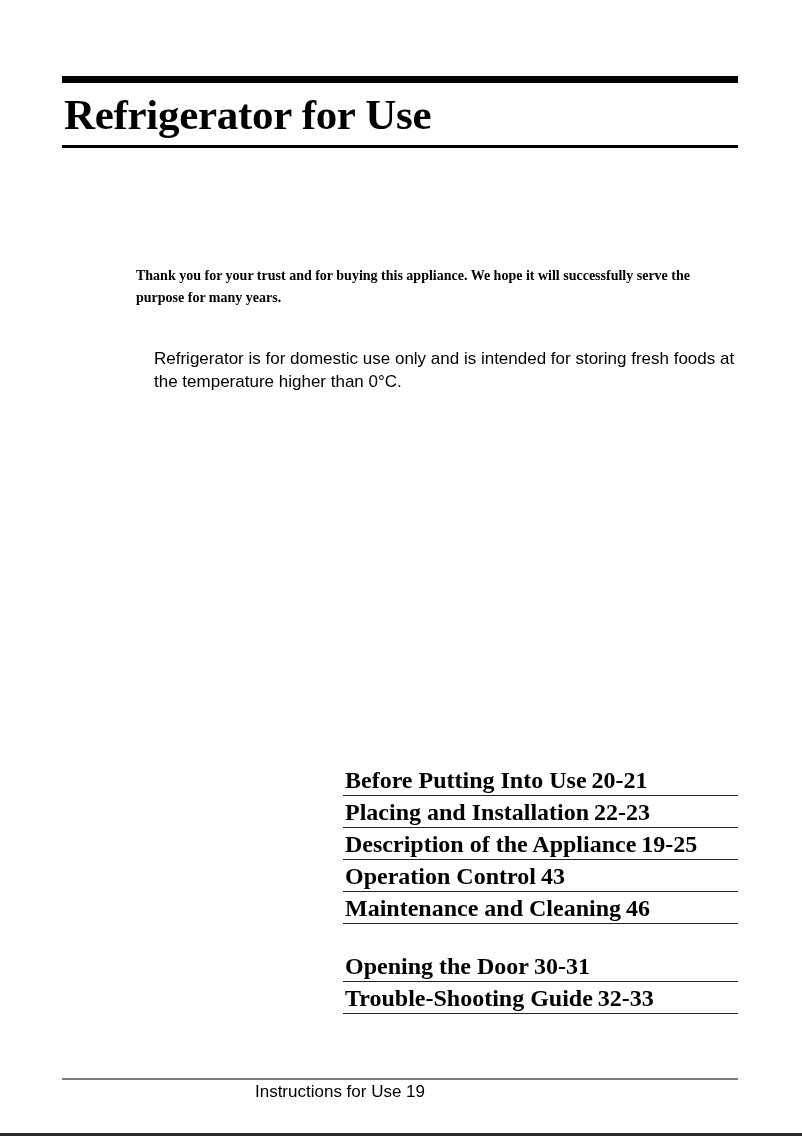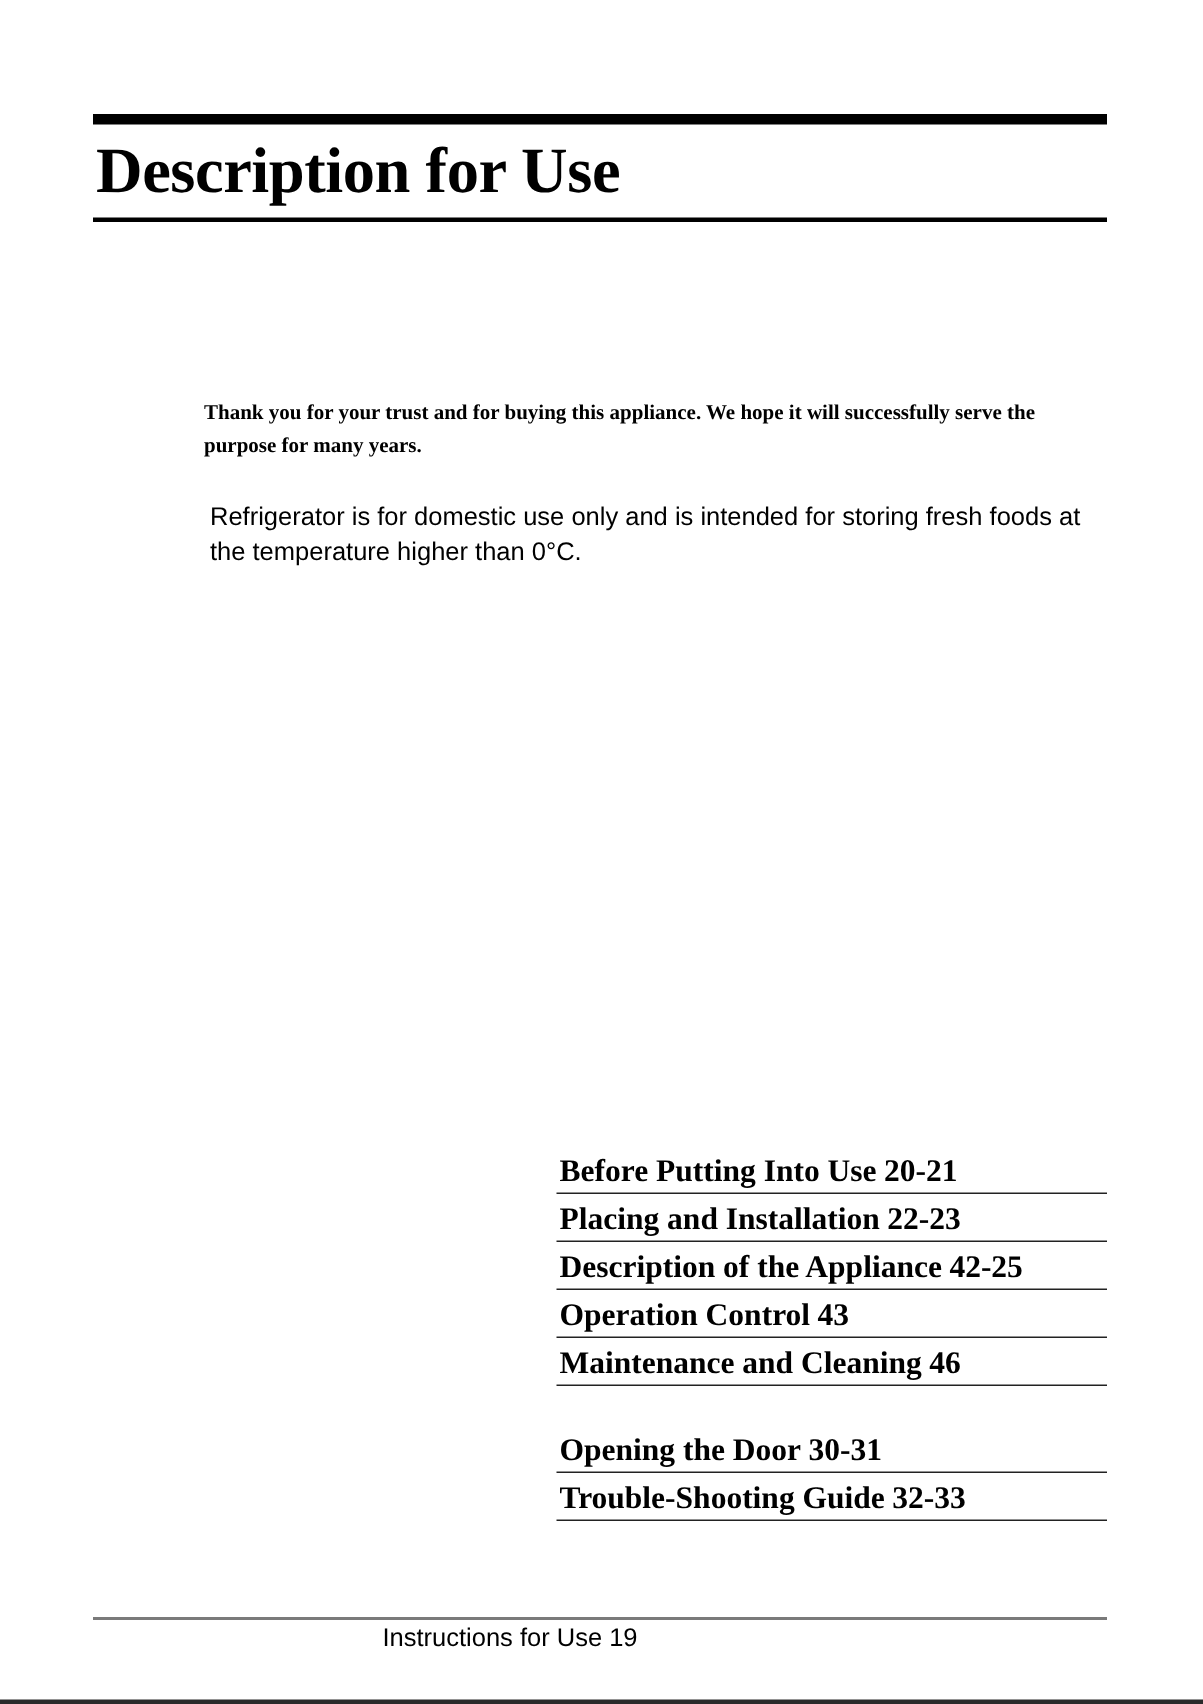--- a/index.html
+++ b/index.html
@@ -3,43 +3,43 @@
   <meta charset="utf-8">
   <style>
     html, body { margin: 0; padding: 0; background: #ffffff; }
     body { width: 802px; height: 1136px; position: relative; overflow: hidden; color: #000; }
     .page { position: absolute; left: 0; top: 0; width: 802px; height: 1136px; }
     .rule-top { position: absolute; left: 62px; top: 76px; width: 676px; height: 7px; background: #000; }
     .title { position: absolute; left: 64px; top: 90px; font-family: "Liberation Serif", serif; font-weight: bold; font-size: 43px; line-height: 50px; letter-spacing: -0.3px; margin: 0; white-space: nowrap; }
     .rule-title { position: absolute; left: 62px; top: 145px; width: 676px; height: 3px; background: #000; }
     .subtitle { position: absolute; right: 68px; top: 175px; font-family: "Liberation Serif", serif; font-weight: bold; font-size: 43px; line-height: 50px; letter-spacing: -0.3px; margin: 0; white-space: nowrap; }
     .intro { position: absolute; left: 136px; top: 265px; width: 600px; font-family: "Liberation Serif", serif; font-weight: bold; font-size: 14px; line-height: 22px; margin: 0; }
-    .note { position: absolute; left: 136px; top: 329px; width: 600px; font-family: "Liberation Sans", sans-serif; font-size: 17px; line-height: 23px; margin: 4px; }
+    .note { position: absolute; left: 136px; top: 329px; width: 600px; font-family: "Liberation Sans", sans-serif; font-size: 17px; line-height: 23px; margin: 18px; }
     .toc { position: absolute; left: 343px; top: 764px; width: 395px; margin: 0; padding: 0; list-style: none; }
-    .toc-item { font-family: "Liberation Serif", serif; font-weight: bold; font-size: 21px; line-height: 26px; padding: 3px 0 2px 2px; border-bottom: 1.5px solid #222; white-space: nowrap; margin-left: 28px; }
+    .toc-item { font-family: "Liberation Serif", serif; font-weight: bold; font-size: 24px; line-height: 26px; padding: 3px 0 2px 2px; border-bottom: 1.5px solid #222; white-space: nowrap; }
     .toc-item .num { margin-left: 5px; }
     .footer-rule { position: absolute; left: 62px; top: 1078px; width: 676px; height: 1.5px; background: #7a7a7a; }
     .footer { position: absolute; left: 0; top: 1081px; width: 680px; text-align: center; font-family: "Liberation Sans", sans-serif; font-size: 17px; line-height: 22px; margin: 0; }
     .bottom-edge { position: absolute; left: 0; top: 1133px; width: 802px; height: 3px; background: #2a2a2a; }
   </style>
 </head>
 <body>
 
 <div class="page">
   <div class="rule-top"></div>
-  <h1 class="title">Description for Use</h1>
+  <h1 class="title">Refrigerator for Use</h1>
   <div class="rule-title"></div>
 
   <p class="intro">Thank you for your trust and for buying this appliance. We hope it will successfully serve the purpose for many years.</p>
   <p class="note">Refrigerator is for domestic use only and is intended for storing fresh foods at the temperature higher than 0°C.</p>
 
   <ul class="toc">
     <li class="toc-item"><span>Before Putting Into Use</span><span class="num">20-21</span></li>
     <li class="toc-item"><span>Placing and Installation</span><span class="num">22-23</span></li>
-    <li class="toc-item"><span>Description of the Appliance</span><span class="num">42-25</span></li>
+    <li class="toc-item"><span>Description of the Appliance</span><span class="num">19-25</span></li>
     <li class="toc-item"><span>Operation Control</span><span class="num">43</span></li>
     <li class="toc-item"><span>Maintenance and Cleaning</span><span class="num">46</span></li>
     <li class="toc-item"><br><span>Opening the Door</span><span class="num">30-31</span></li>
     <li class="toc-item"><span>Trouble-Shooting Guide</span><span class="num">32-33</span></li>
   </ul>
 
   <div class="footer-rule"></div>
   <p class="footer">Instructions for Use 19</p>
   <div class="bottom-edge"></div>
 </div>

